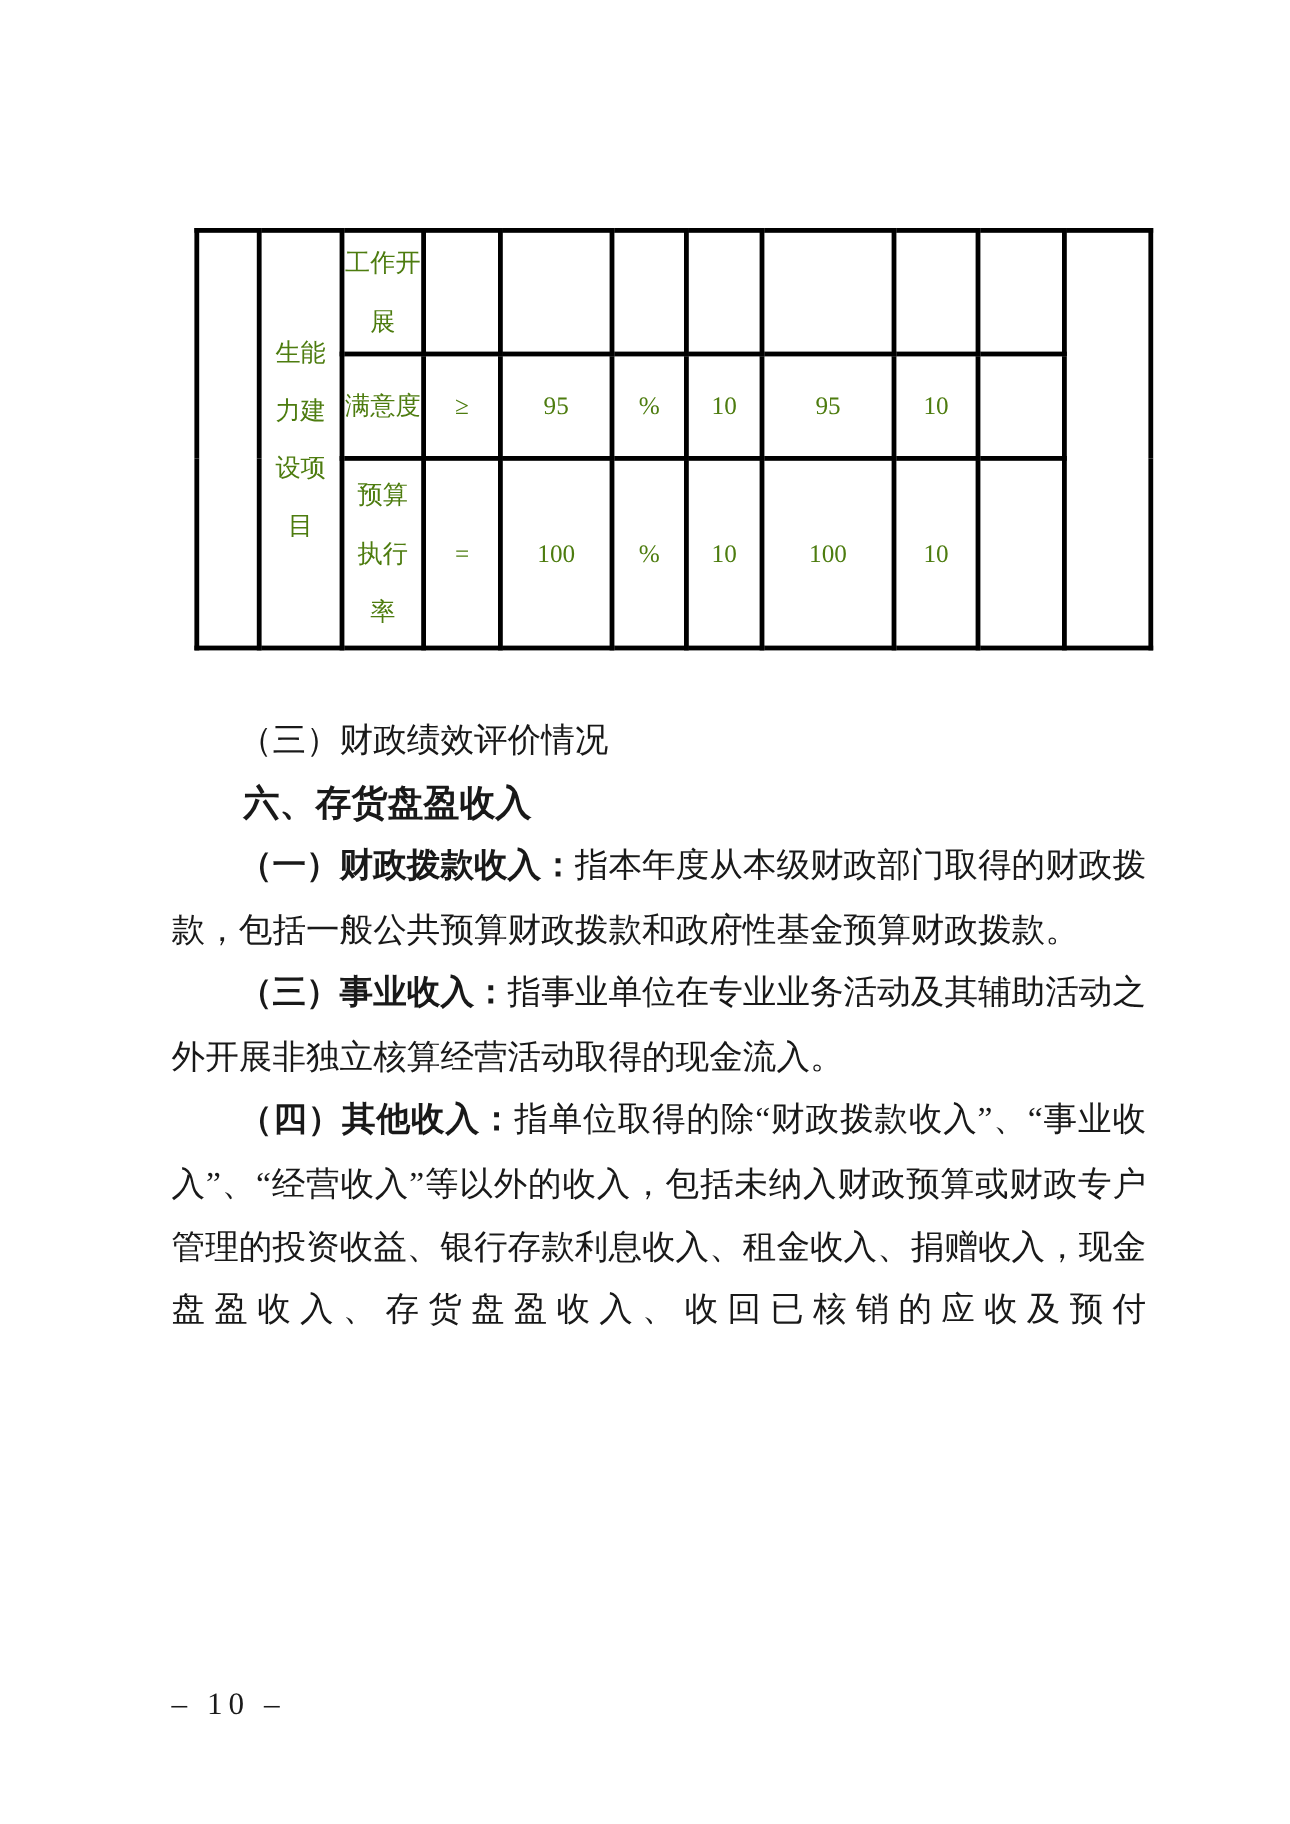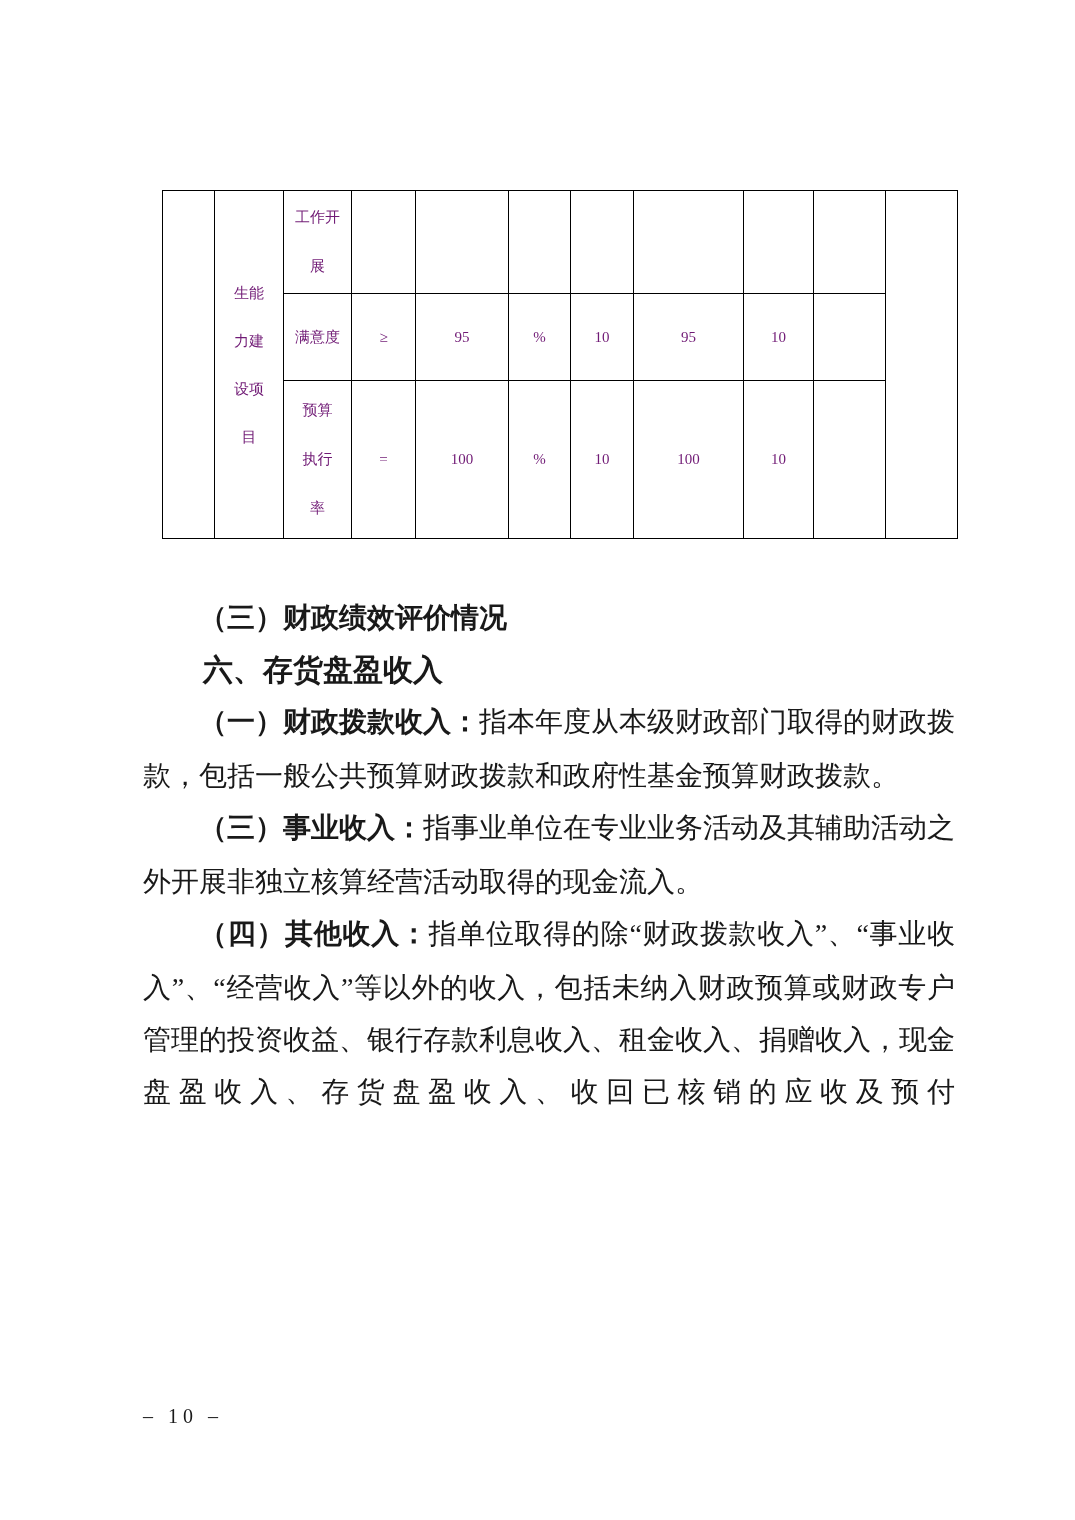--- a/index.html
+++ b/index.html
@@ -10,51 +10,51 @@
     font-family:"Liberation Serif", serif;
     color:#191919;
     overflow:hidden;
   }
   
   table.perf-table{
     position:absolute;left:162px;top:190px;
     border-collapse:collapse;table-layout:fixed;
   }
   table.perf-table td{
-    border:1px solid #000000;
-    font-size:15px;
+    border:4px solid #000000;
+    font-size:21px;
     text-align:center;
     vertical-align:middle;
     padding:0;
-    color:#701a75;
+    color:#4d7c0f;
   }
   td.project-cell{vertical-align:top;padding-top:14px;}
   td.project-cell div{line-height:48px;}
   td.indicator-cell{text-align:left;padding-left:7px;}
   td.indicator-cell div{line-height:49px;}
   
   .text-block{
     position:absolute;left:143px;top:592px;width:812px;
     font-size:28px;line-height:52px;
     text-align:justify;
   }
   .text-block p{margin:0;text-indent:2em;}
-  .heading-kai{font-weight:bold;}
+  .heading-kai{font-weight:normal;}
   .heading-hei{
     font-family:"Liberation Sans", sans-serif;
     font-weight:bold;
     font-size:30px;line-height:52px;
     text-indent:1.4em;
   }
   .term-lead{font-weight:bold;font-family:Liberation Mono, monospace;}
   .continues{text-align-last:justify;}
   
   .page-number{
     position:absolute;left:143px;top:1405px;
-    font-size:20px;letter-spacing:5px;color:#1a1a1a;
+    font-size:26px;letter-spacing:5px;color:#1a1a1a;
   }
 </style>
 </head>
 <body>
 
 <div class="page">
 
   <table class="perf-table">
     <colgroup>
       <col style="width:52px">

